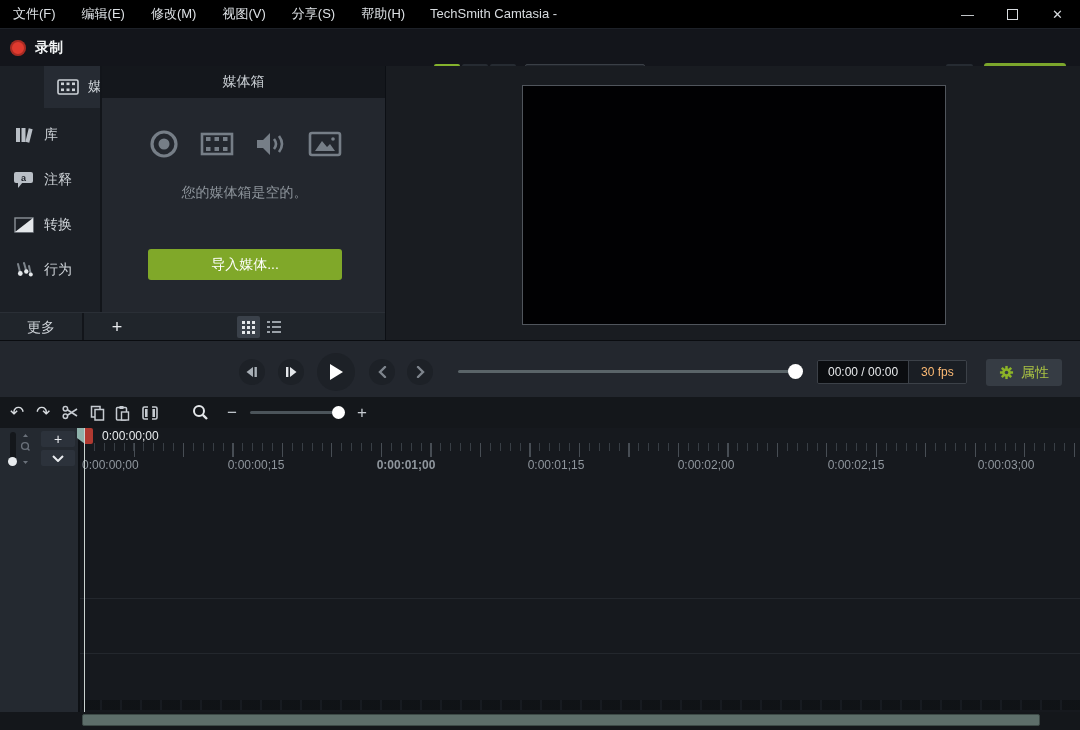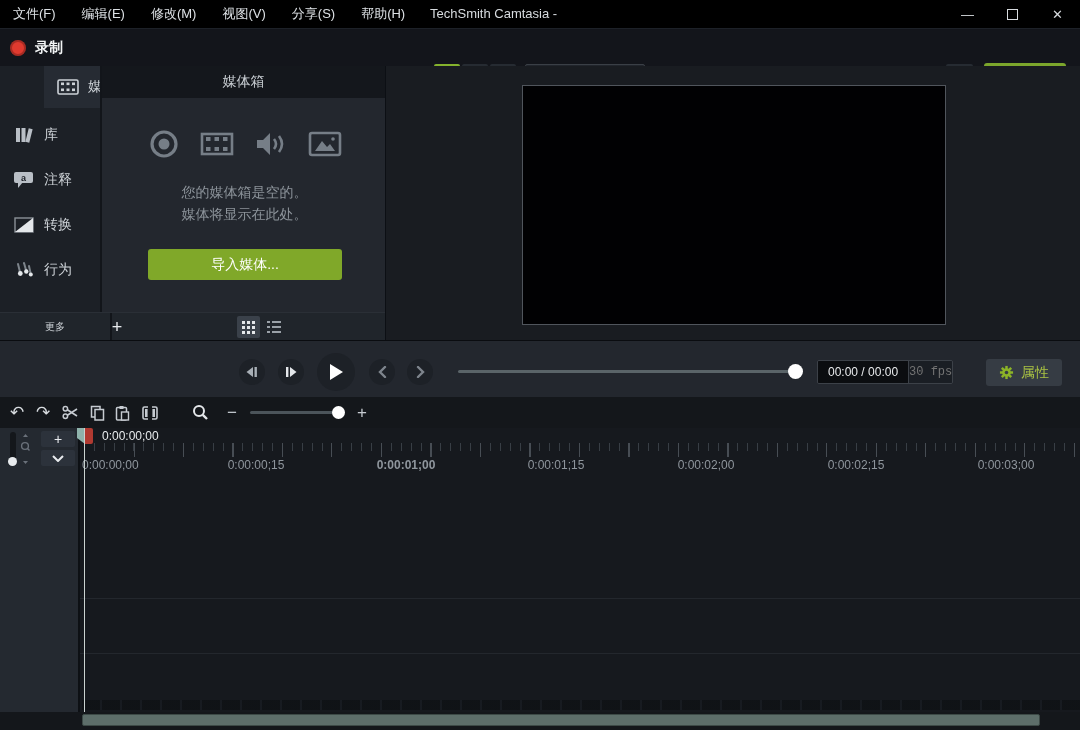--- a/index.html
+++ b/index.html
@@ -51,21 +51,21 @@
   .share-btn { position:absolute; left:984px; top:34px; width:82px; height:27px; background:#7ca62c; border-radius:3px;
     display:flex; align-items:center; justify-content:center; gap:7px; color:#fff; font-size:14px; }
 
   
   .main { position:absolute; left:0; top:66px; width:1080px; height:274px; }
   .sidebar { position:absolute; left:0; top:0; width:100px; height:246px; background:#1c2026; }
   .side-item { position:absolute; left:0; width:100px; height:44px; display:flex; align-items:center; color:#cdd2d7; font-size:14px; }
   .side-item .ic { width:24px; margin:0 8px 0 12px; color:#b9bfc6; display:flex; justify-content:center; }
   .side-item.selected { background:#262b33; height:42px; border-right:1px solid #262b33; }
   .bottombar { position:absolute; left:0; top:246px; width:385px; height:28px; background:#20252b; border-top:1px solid #2a2f36; }
-  .more-lbl { position:absolute; left:0; top:0; width:112px; height:28px; line-height:28px; text-align:center; color:#ced3d8; font-size:10px; border-right:2px solid #12151a; }
+  .more-lbl { position:absolute; left:0; top:0; width:84px; height:28px; line-height:28px; text-align:center; color:#ced3d8; font-size:14px; border-right:2px solid #12151a; }
   .addmedia-btn { position:absolute; left:105px; top:2px; width:24px; height:24px; color:#e8ebee; font-size:18px; display:flex; align-items:center; justify-content:center; }
   .view-btn { position:absolute; top:3px; width:23px; height:22px; display:flex; align-items:center; justify-content:center; border-radius:2px; color:#c3c9cf; }
   .view-btn.grid { left:237px; background:#3a414a; }
   .view-btn.list { left:262px; }
 
   .media-panel { position:absolute; left:100px; top:0; width:285px; height:246px; background:#23272e; border-left:2px solid #12151a; }
   .media-header { height:32px; background:#14171c; display:flex; align-items:center; justify-content:center; color:#ccd1d6; font-size:14px; }
   .bin-icons { position:absolute; left:0; top:62px; width:285px; display:flex; justify-content:center; gap:20px; color:#767e87; }
   .empty-text { position:absolute; left:0; top:115px; width:285px; text-align:center; color:#8d949b; font-size:14px; line-height:22px; }
   .import-btn { position:absolute; left:46px; top:183px; width:194px; height:31px; background:#80a829; border-radius:3px;
@@ -77,21 +77,21 @@
   
   .controlbar { position:absolute; left:0; top:340px; width:1080px; height:57px; background:#23272e; border-top:1px solid #0a0c10; }
   .cbtn { position:absolute; border-radius:50%; background:#1d2127; display:flex; align-items:center; justify-content:center; }
   .cbtn.small { width:26px; height:26px; top:18px; color:#a8afb6; }
   .cbtn.play { width:38px; height:38px; top:12px; left:317px; color:#fff; }
   .cbtn.nav { color:#7e858d; }
   .seek-track { position:absolute; left:458px; top:29px; width:342px; height:3px; background:#5a6468; border-radius:2px; }
   .seek-thumb { position:absolute; left:788px; top:23px; width:15px; height:15px; border-radius:50%; background:#fff; }
   .timebox { position:absolute; left:817px; top:19px; height:24px; display:flex; border:1px solid #3c4148; border-radius:2px; overflow:hidden; font-size:12px; }
   .timebox .cur { background:#0b0d10; color:#e8eaec; padding:0 10px; display:flex; align-items:center; }
-  .timebox .fps { background:#1a1e24; color:#737373; padding:0 0; display:flex; align-items:center; border-left:1px solid #3c4148;font-family:Liberation Mono, monospace; }
+  .timebox .fps { background:#1a1e24; color:#fdba74; padding:0 12px; display:flex; align-items:center; border-left:1px solid #3c4148; }
   .props-btn { position:absolute; left:986px; top:18px; width:76px; height:27px; background:#363c44; border-radius:3px;
     display:flex; align-items:center; justify-content:center; gap:7px; color:#a9c243; font-size:14px; }
 
   
   .tl-toolbar { position:absolute; left:0; top:397px; width:1080px; height:31px; background:#14171b; }
   .tl-ic { position:absolute; top:0; height:31px; display:flex; align-items:center; justify-content:center; color:#c6cbd1; }
   .tl-glyph { font-size:17px; color:#d8dce0; }
   .zoom2-track { position:absolute; left:250px; top:14px; width:94px; height:3px; background:#4b545a; border-radius:2px; }
   .zoom2-thumb { position:absolute; left:332px; top:9px; width:13px; height:13px; border-radius:50%; background:#fff; }
 
@@ -285,21 +285,20 @@
           <path d="M25 8 q6 8 0 16" fill="none" stroke="#767e87" stroke-width="2.6"></path>
         </svg>
         <svg width="34" height="32" viewBox="0 0 34 32">
           <rect x="2" y="5" width="30" height="22" rx="2" fill="none" stroke="#767e87" stroke-width="2.6"></rect>
           <polygon points="7,23 14,13 19,19 22,16 27,23" fill="#767e87"></polygon>
           <circle cx="25" cy="11" r="1.8" fill="#767e87"></circle>
         </svg>
       </div>
       <div class="empty-text">
         <div>您的媒体箱是空的。</div>
-        <div>媒体将显示在此处。</div>
       </div>
       <div class="import-btn">
         <span>导入媒体...</span>
       </div>
     </div>
 
     <div class="bottombar">
       <div class="more-lbl">更多</div>
       <div class="addmedia-btn">+</div>
       <div class="view-btn grid">

